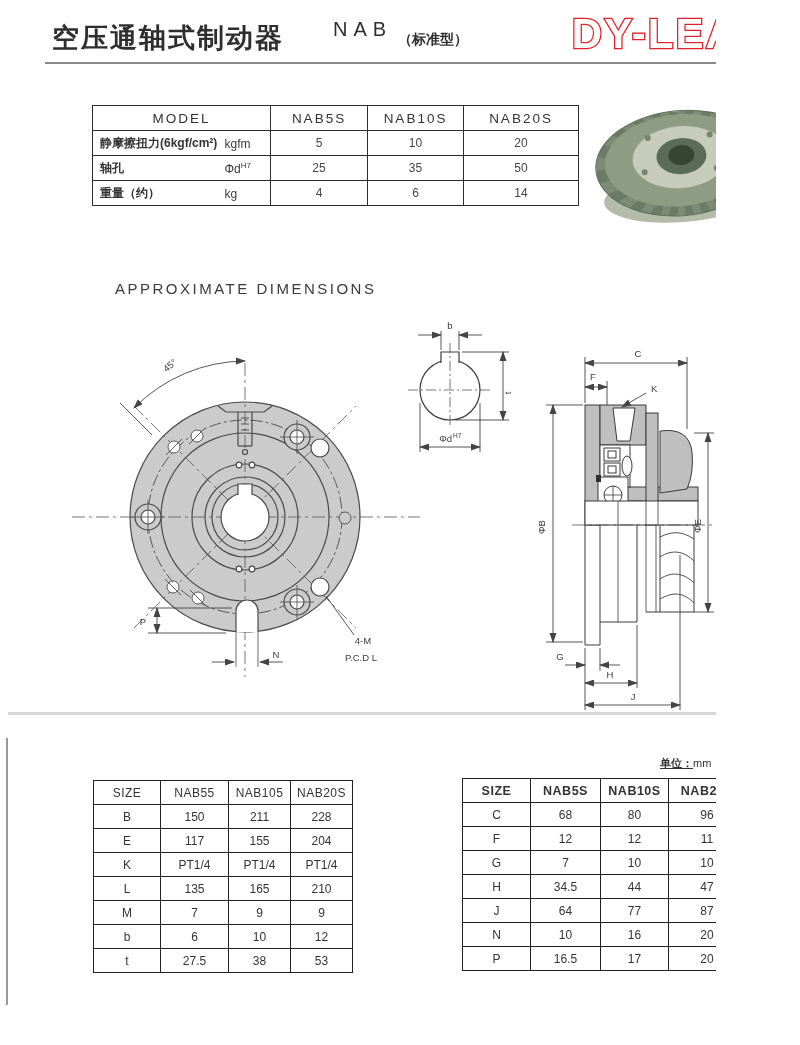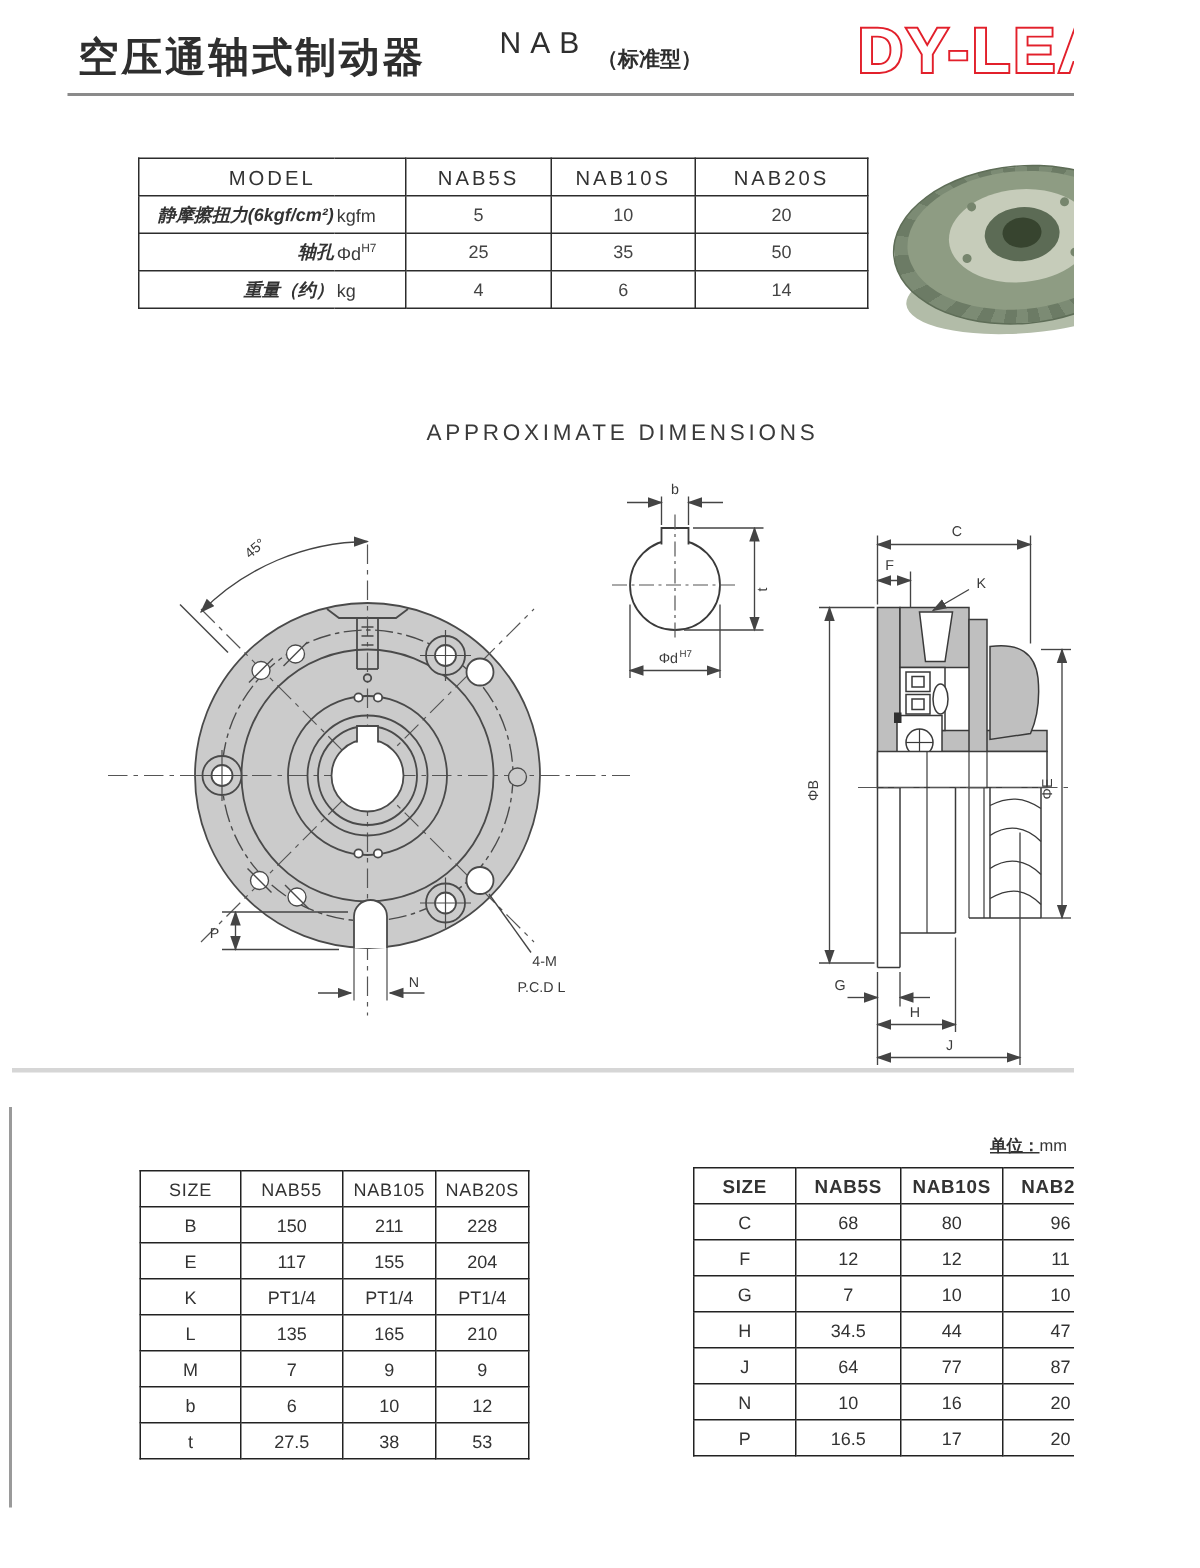--- a/index.html
+++ b/index.html
@@ -12,29 +12,29 @@
   .model-code{left:333px;top:18px;font-size:20px;letter-spacing:6px;color:#2e2e2e;
               font-family:Liberation Sans, sans-serif;}
   .model-variant{left:398px;top:31px;font-size:14px;font-weight:600;color:#2e2e2e;}
   .brand-svg{left:548px;top:6px;}
   .header-rule{left:45px;top:62px;width:738px;height:2px;background:#8a8a8a;}
 
   
   table{border-collapse:collapse;table-layout:fixed;}
   .spec-table{left:92px;top:105px;width:486px;font-size:12px;}
   .spec-table td,.spec-table th{border:1.5px solid #2c2c2c;height:24px;padding:0;vertical-align:middle;margin-left:25px;}
-  .spec-table .lbl{border-right:none;text-align:right;padding-left:7px;font-weight:600;color:#333;font-style:italic;}
+  .spec-table .lbl{border-right:none;text-align:left;padding-left:7px;font-weight:600;color:#333;}
   .spec-table .unit{border-left:none;text-align:left;padding-left:2px;font-weight:400;}
   .spec-table .val{text-align:center;color:#444;}
   .spec-table th{font-weight:400;letter-spacing:2px;font-size:13.5px;color:#333;}
   sup{font-size:8px;}
 
   
   .note{left:90px;top:233px;width:480px;font-size:9.5px;letter-spacing:0.6px;color:#4a4a4a;font-weight:600;}
-  .section-heading{left:115px;top:280px;width:600px;text-align:center;font-size:15px;
+  .section-heading{left:115px;top:280px;width:600px;text-align:left;font-size:15px;
                    letter-spacing:2.5px;color:#3a3a3a;}
   .unit-note{left:660px;top:756px;font-size:11px;color:#333;}
   .unit-note b{font-weight:700;text-decoration:underline;}
 
   
   .divider{left:8px;top:712px;width:786px;height:3px;background:#d6d6d6;}
   .edge-l{left:6px;top:738px;width:2px;height:267px;background:#9a9a9a;}
   .edge-r{left:794px;top:738px;width:2px;height:267px;background:#9a9a9a;}
 
   

